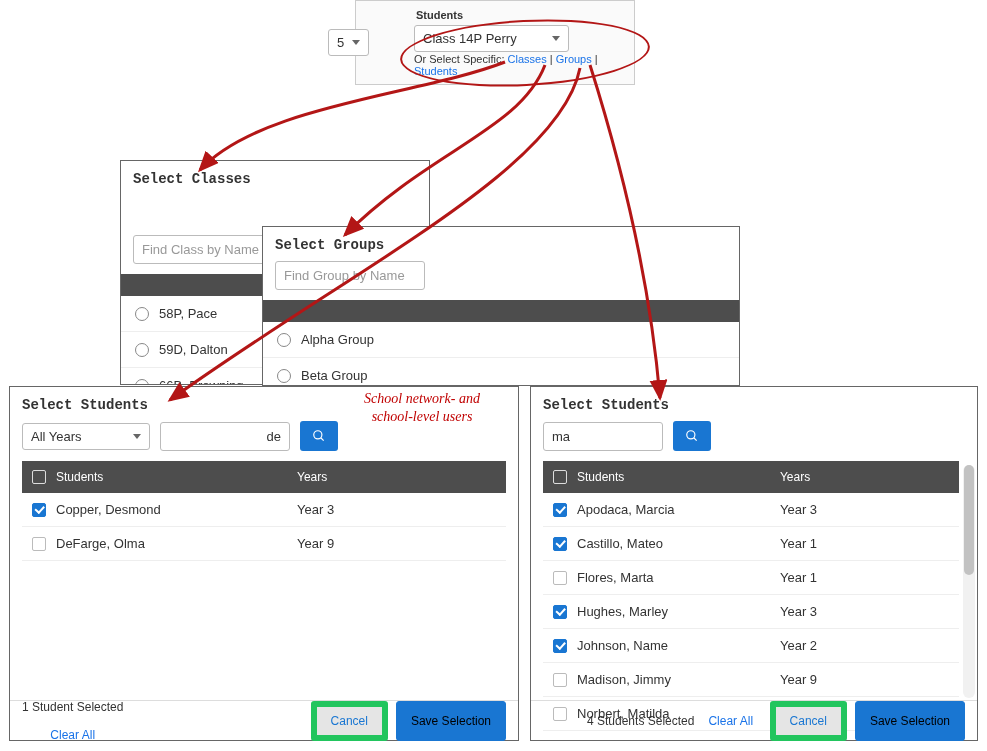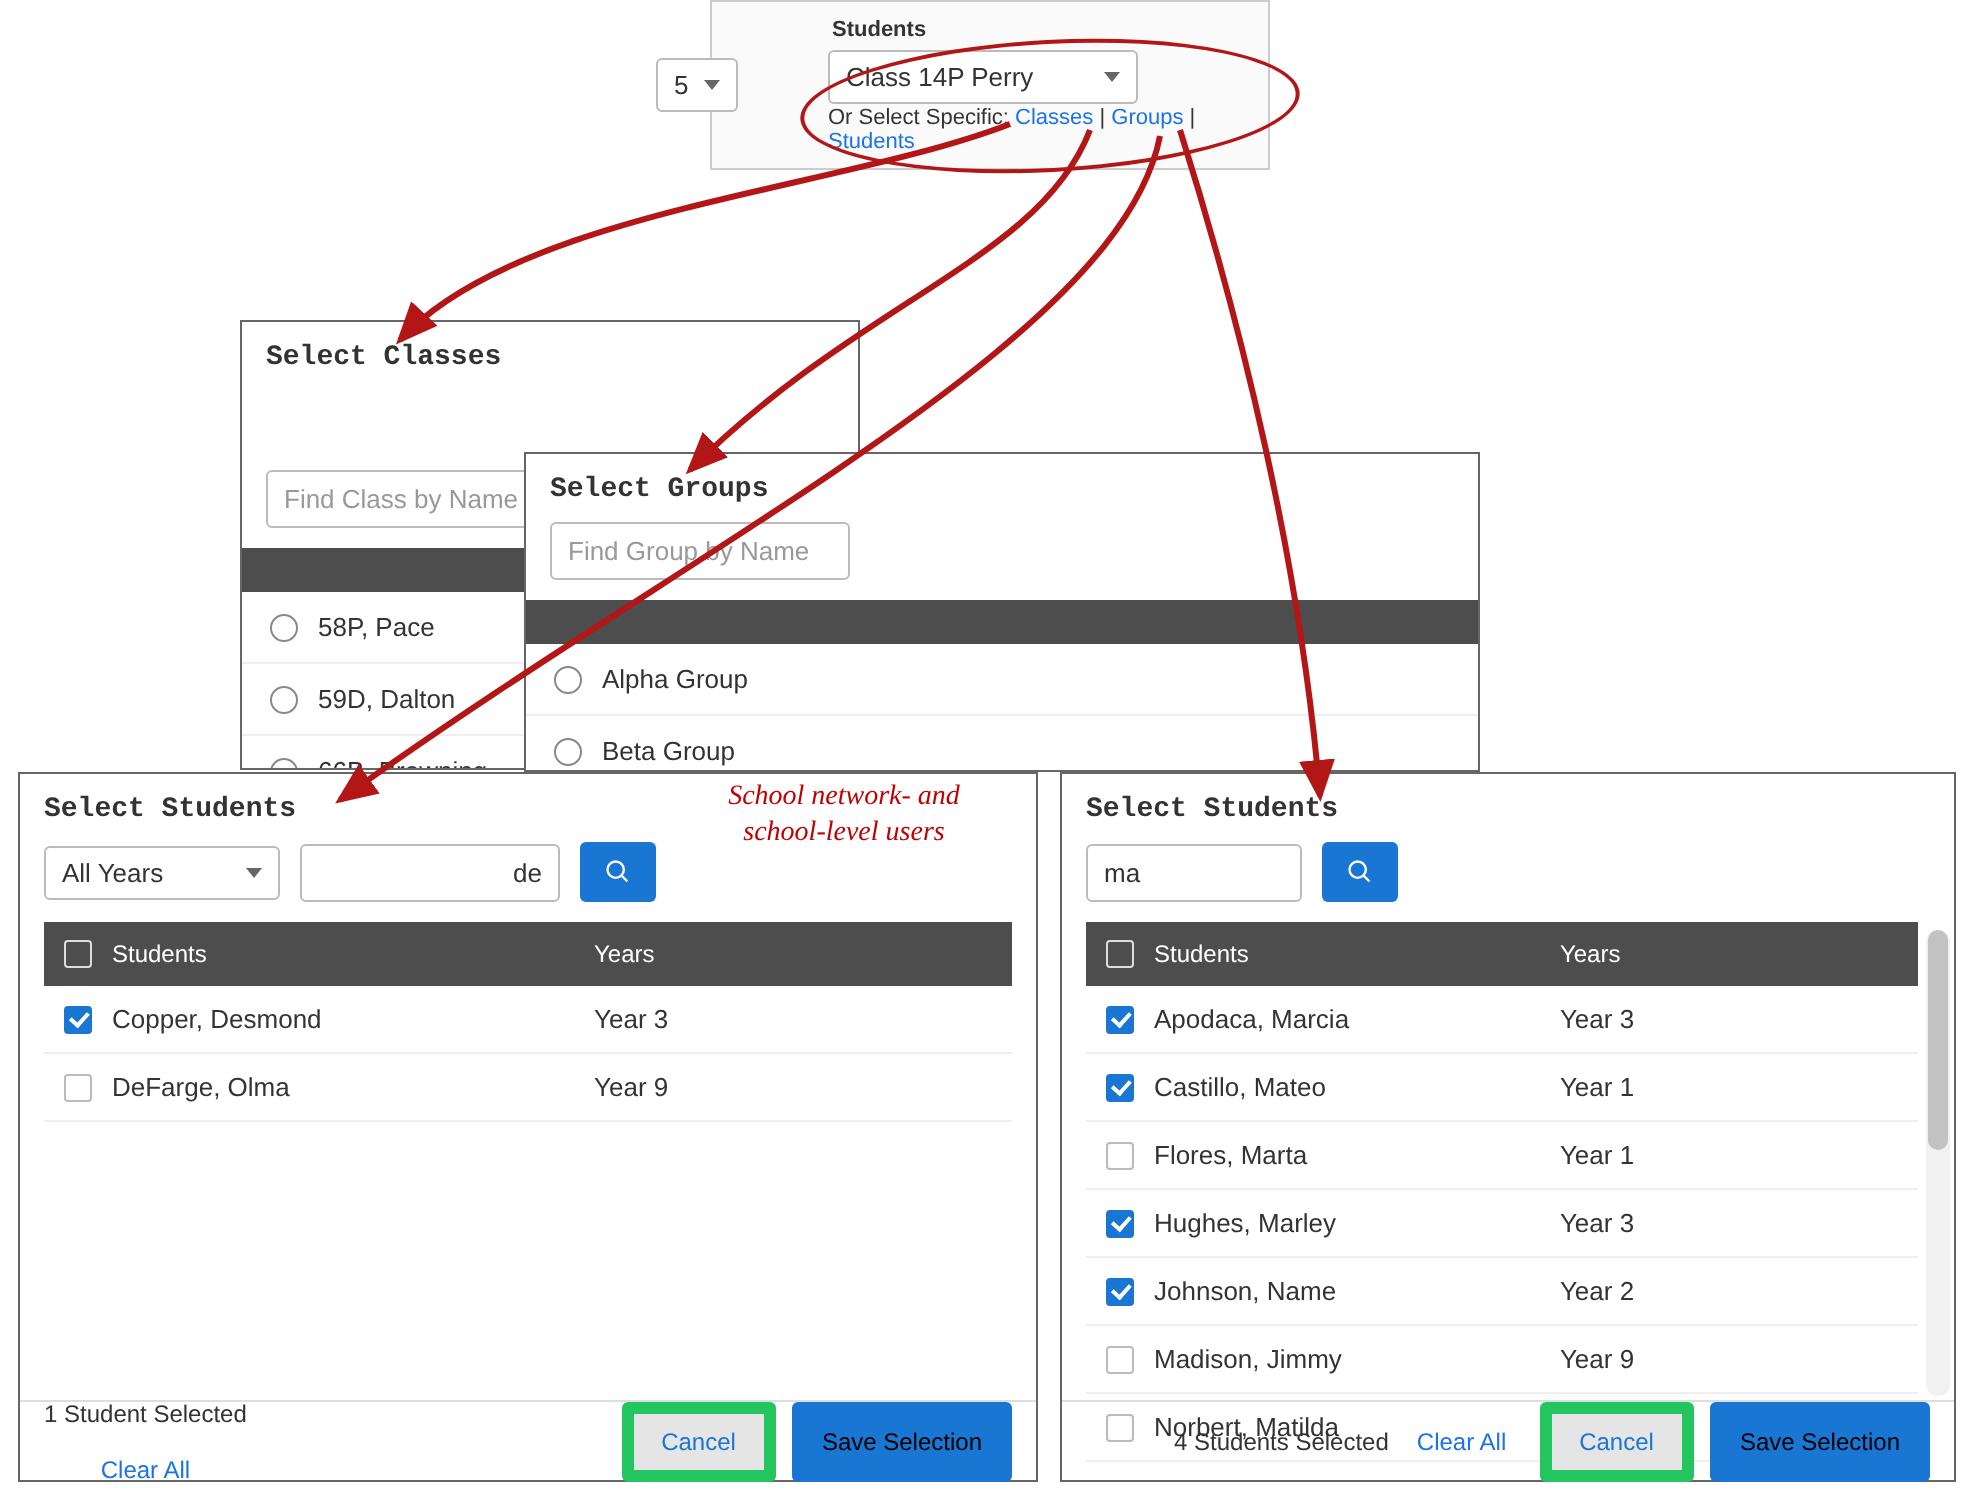--- a/index.html
+++ b/index.html
@@ -99,21 +99,21 @@
         <div class="radio-row">
           <span class="radio-circle"></span>
           <span>Beta Group</span>
         </div>
       </div>
   </div>
 
   <div class="panel" id="students-left" style="left:9px; top:386px; width:510px; height:355px;">
     <div class="panel-title">Select Students</div>
     <div style="padding:0 12px 10px; display:flex; gap:10px; align-items:center;">
-      <div class="dropdown" style="width:118px;">
+      <div class="dropdown" style="width:128px;">
         <span>All Years</span>
         <span class="chev"></span>
       </div>
       <input class="text-input" style="width: 130px; text-align: right;" value="de">
       <button class="search-btn">
         <svg viewBox="0 0 24 24">
             <circle cx="10" cy="10" r="7"></circle>
             <line x1="20" y1="20" x2="15" y2="15"></line>
           </svg>
       </button>
@@ -152,21 +152,21 @@
       </div>
     </div>
   </div>
 
   <div class="annot" style="left:332px; top:390px; width:180px;" id="annot-left">School network- and<br>school-level users</div>
   <div class="annot" style="left:835px; top:390px; width:140px;" id="annot-right">Teacher-level users</div>
 
   <div class="panel" id="students-right" style="left:530px; top:386px; width:448px; height:355px;">
     <div class="panel-title">Select Students</div>
     <div style="padding:0 12px 10px; display:flex; gap:10px; align-items:center;">
-      <input class="text-input" style="width: 108px;" value="ma">
+      <input class="text-input" style="width: 120px;" value="ma">
       <button class="search-btn">
         <svg viewBox="0 0 24 24">
             <circle cx="10" cy="10" r="7"></circle>
             <line x1="20" y1="20" x2="15" y2="15"></line>
           </svg>
       </button>
     </div>
     <div class="tbl-header" style="margin:0 18px 0 12px;">
       <div class="th-students">
         <span class="cb header"></span>

